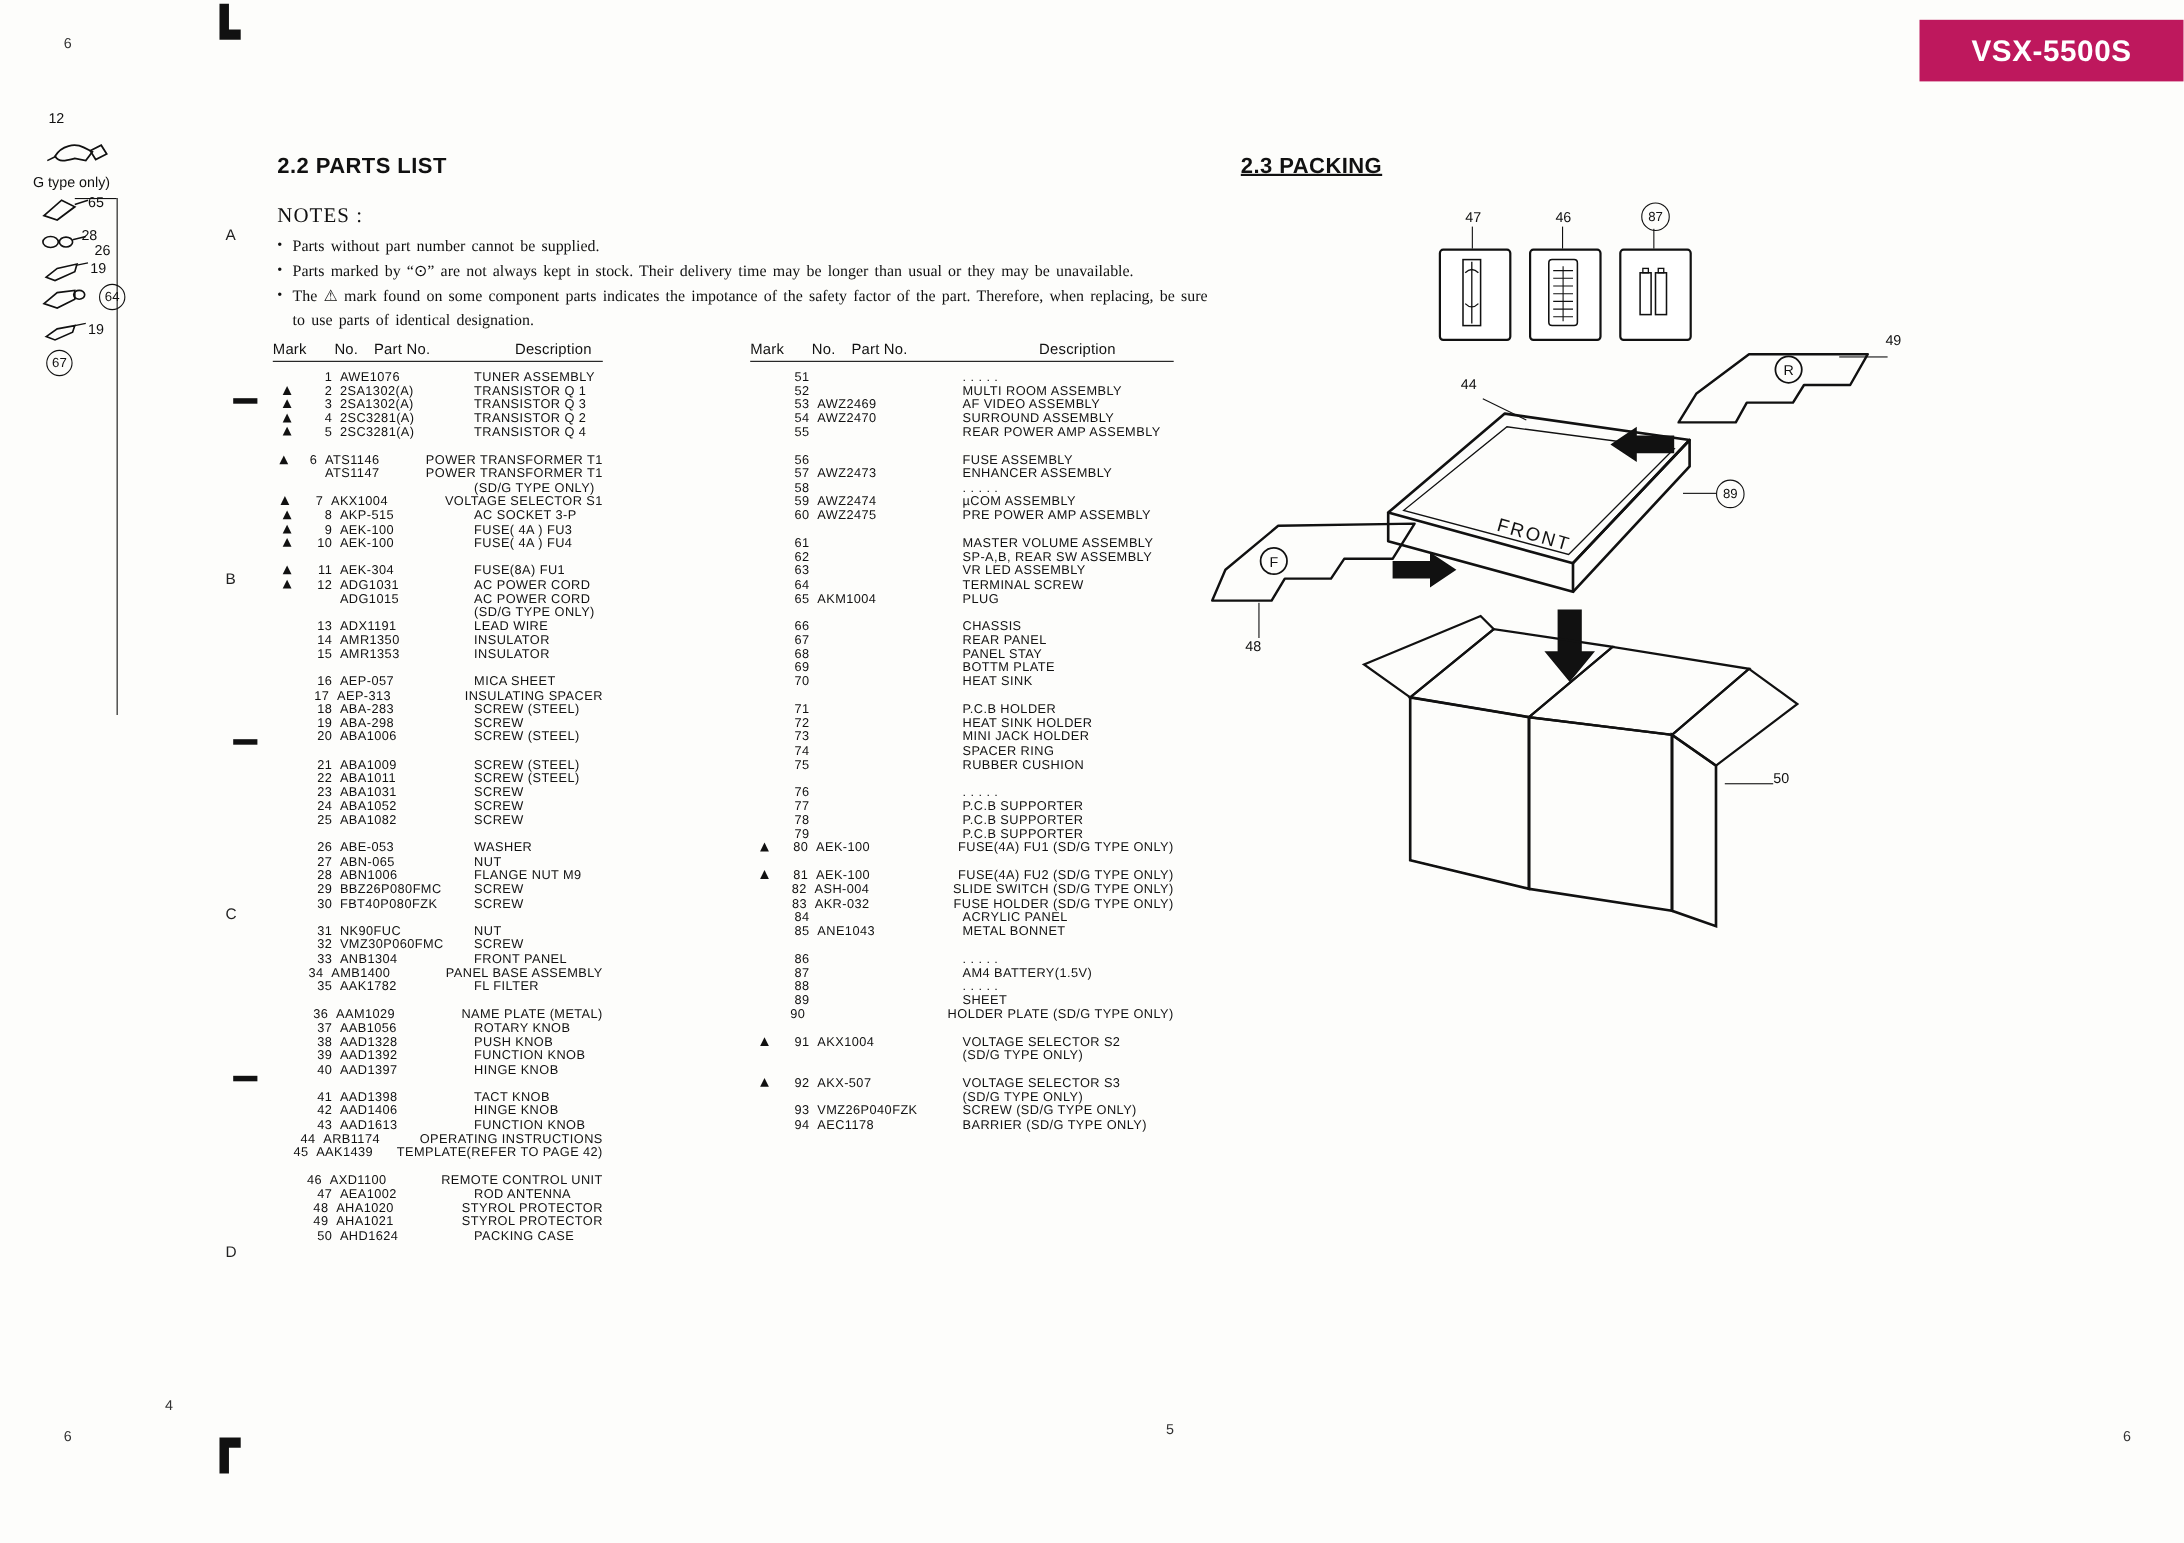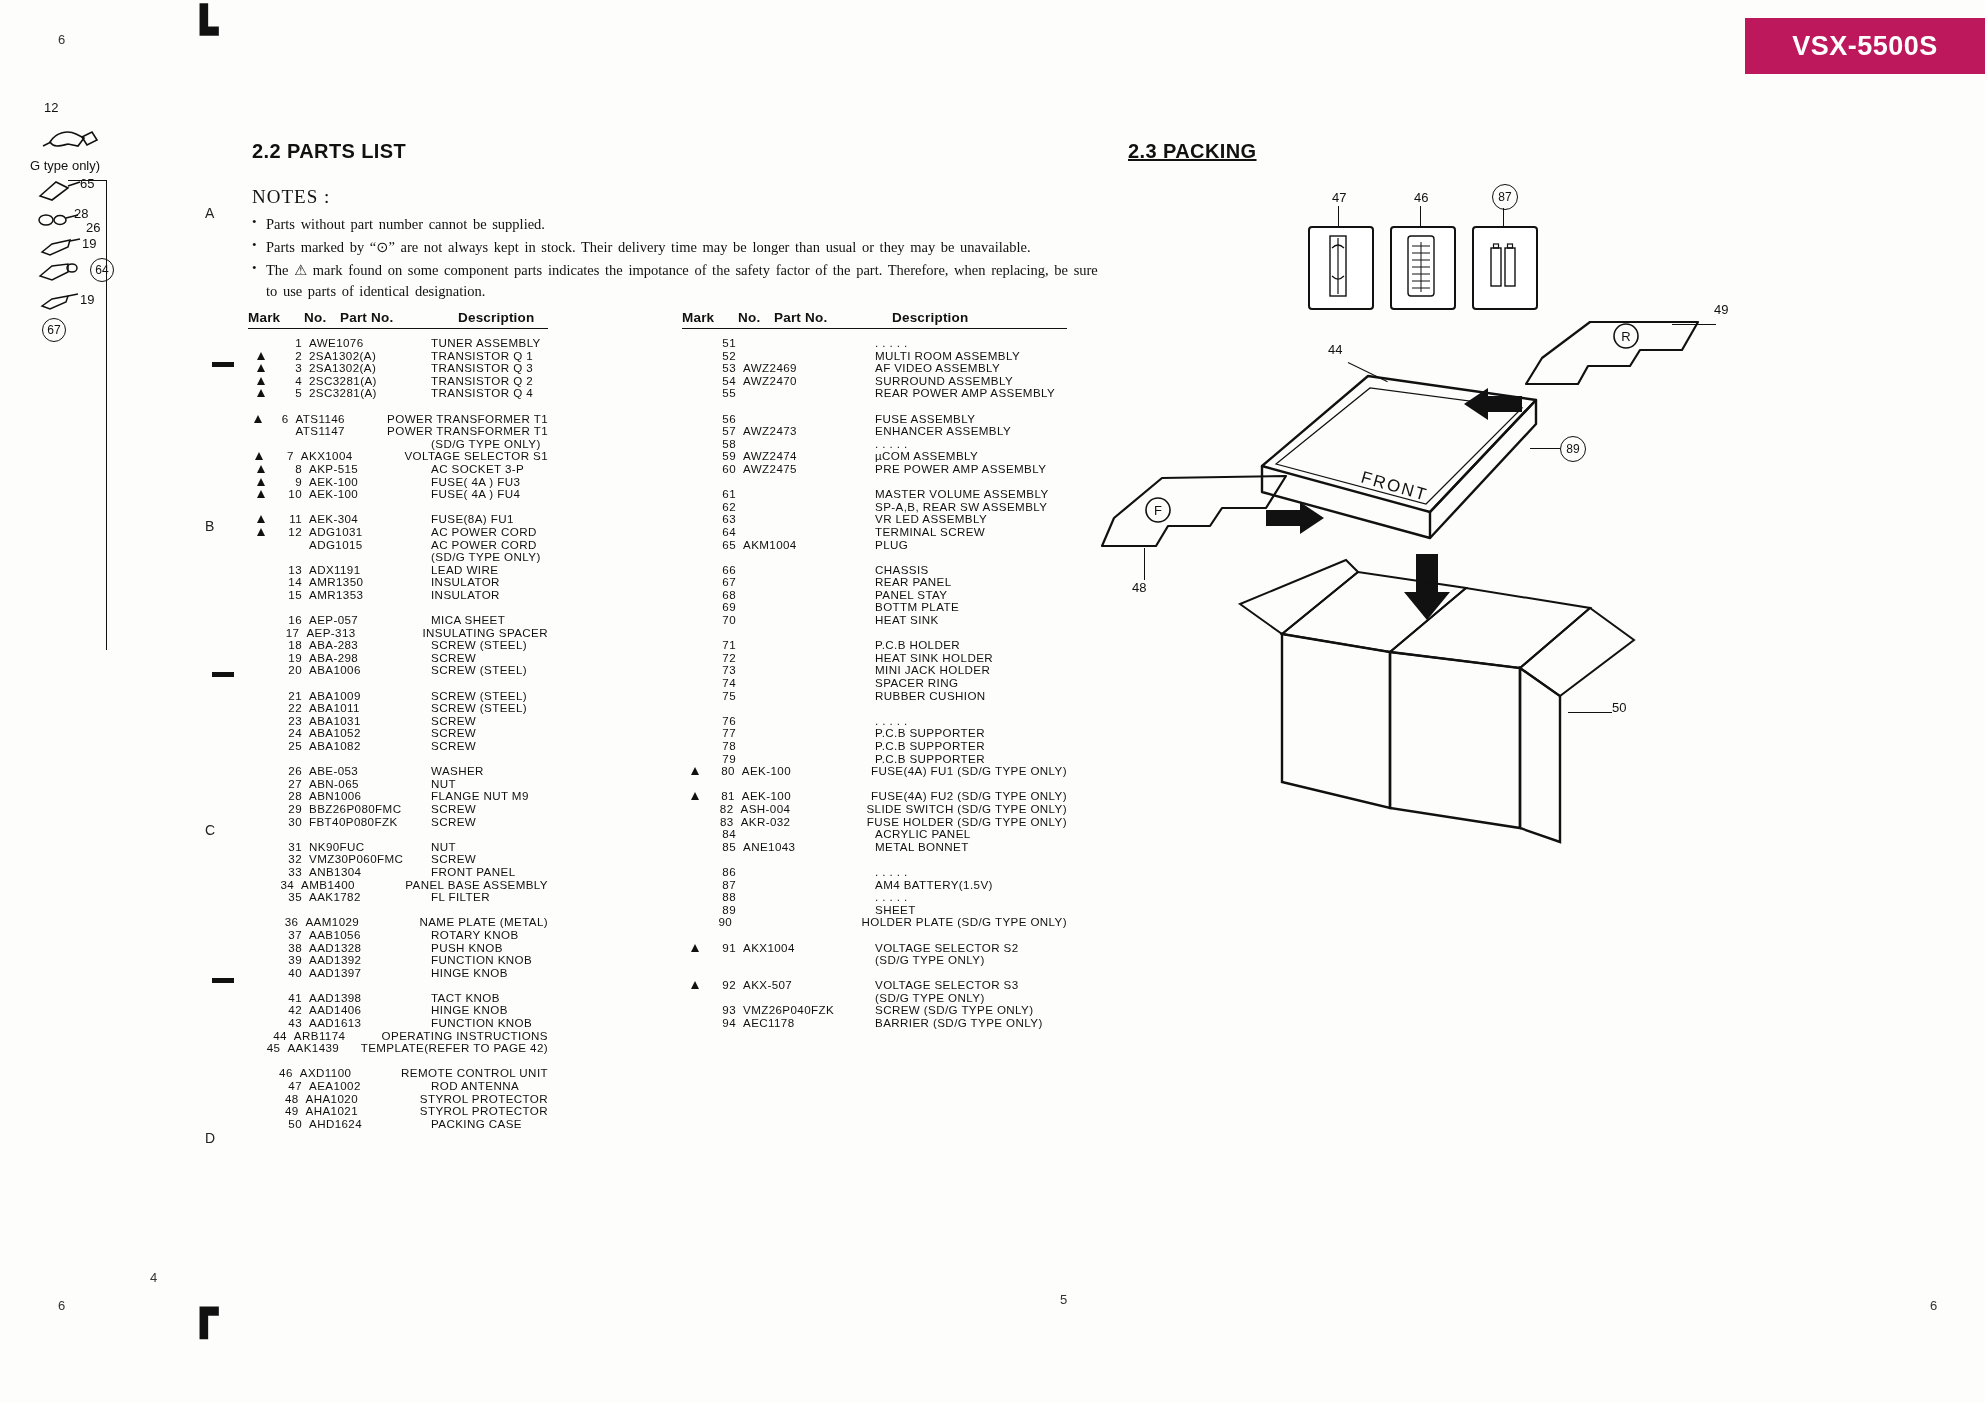--- a/index.html
+++ b/index.html
@@ -153,30 +153,30 @@
   .parts-col {
     position: absolute;
     font-family: "Liberation Sans", sans-serif;
   }
   #parts-col-1 { left: 248px; top: 310px; width: 300px; }
   #parts-col-2 { left: 682px; top: 310px; width: 385px; }
 
   .col-head {
     display: flex;
     font-size: 13.5px;
-    font-weight: bold;
+    font-weight: normal;
     letter-spacing: 0.2px;
     padding-bottom: 3px;
     border-bottom: 1.6px solid #111;
     margin-bottom: 8px;
   }
   .col-head .h-mark { width: 56px; }
   .col-head .h-no { width: 30px; padding-right: 6px;}
   .col-head .h-part { width: 118px; }
-  .col-head .h-desc { flex: 1; }
+  .col-head .h-desc { flex: 1; text-align: center; }
 
   .p-row {
     display: flex;
     align-items: flex-start;
     font-size: 11.6px;
     line-height: 12.6px;
     letter-spacing: 0.4px;
     height: 12.6px;
   }
   .p-row.spacer { height: 12.6px; }

